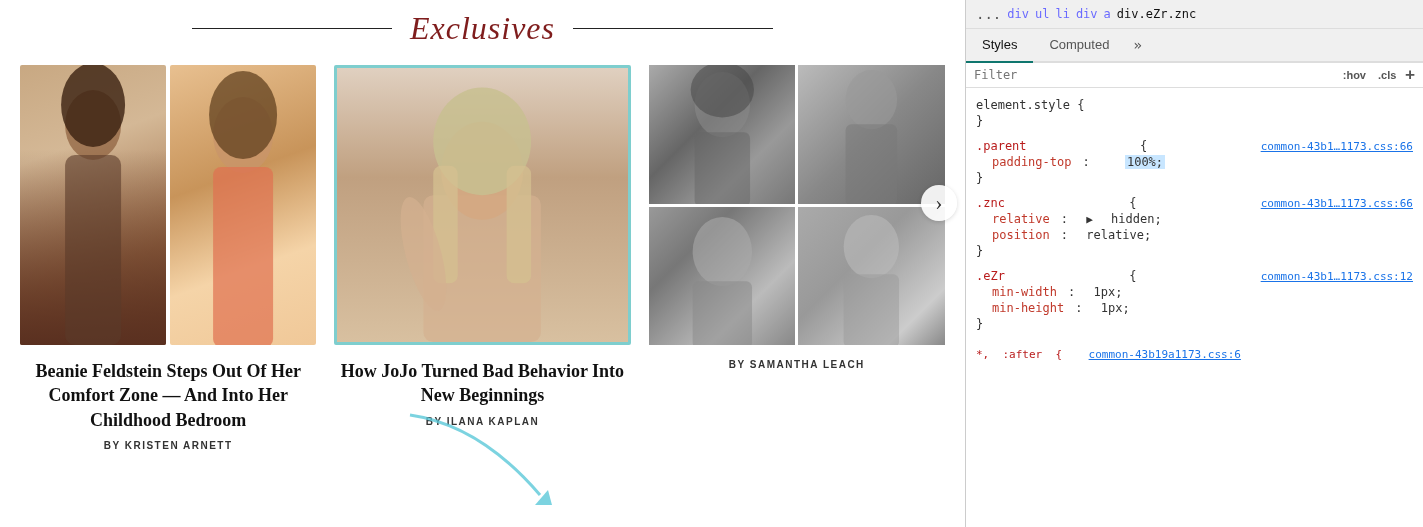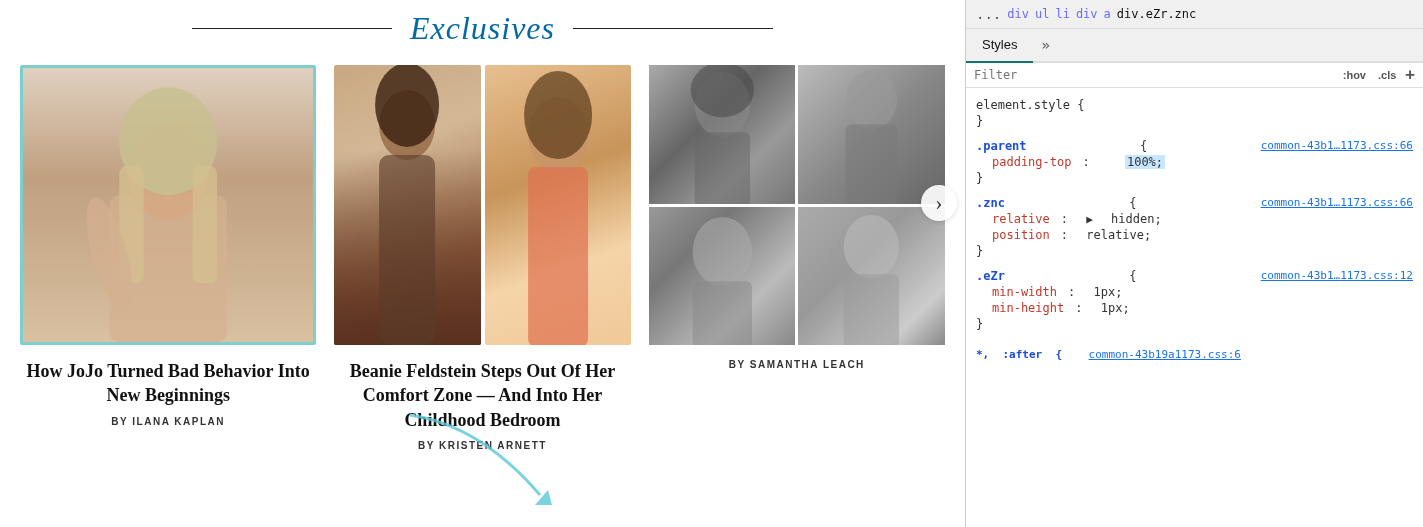--- a/index.html
+++ b/index.html
@@ -31,21 +31,21 @@
       flex: 1;
       height: 1px;
       background: #222;
       max-width: 200px;
     }
     .section-title {
       font-size: 32px;
       font-style: italic;
       font-weight: 400;
       letter-spacing: 1px;
-      color: #0369a1;
+      color: #7f1d1d;
     }
 
     .cards-row {
       display: flex;
       gap: 18px;
       align-items: flex-start;
       position: relative;
     }
 
     .card {
@@ -281,27 +281,27 @@
       padding: 6px 0;
       background: #fff;
     }
 
     .css-block {
       padding: 4px 10px;
       margin-bottom: 2px;
     }
     .css-selector-row {
       display: flex;
-      align-items: flex-start;
+      align-items: center;
       justify-content: space-between;
       margin-bottom: 1px;
     }
     .css-selector {
-      color: #1d4ed8;
-      font-weight: 700;
+      color: #b91c1c;
+      font-weight: 400;
     }
     .css-file-link {
       color: #1a73e8;
       font-size: 11px;
       text-decoration: underline;
       cursor: pointer;
     }
     .css-prop-row {
       padding: 1px 0 1px 16px;
       display: flex;
@@ -344,42 +344,20 @@
 <body>
 
 <div class="editorial">
   <div class="section-title-row">
     <div class="line"></div>
     <h2 class="section-title">Exclusives</h2>
     <div class="line"></div>
   </div>
 
   <div class="cards-row">
-
-    <div class="card">
-      <div class="card-images">
-        <div class="card2-photo">
-          <svg viewBox="0 0 220 280" width="100%" height="100%" preserveAspectRatio="xMidYMax meet" style="position:absolute;bottom:0;left:0;">
-
-            <rect x="50" y="130" width="120" height="150" rx="10" fill="#d4b090" opacity="0.7"></rect>
-
-            <ellipse cx="110" cy="105" rx="42" ry="50" fill="#d4a882" opacity="0.9"></ellipse>
-
-            <ellipse cx="110" cy="75" rx="50" ry="55" fill="#c8c090" opacity="0.85"></ellipse>
-            <rect x="60" y="100" width="25" height="120" rx="8" fill="#d4c090" opacity="0.75"></rect>
-            <rect x="135" y="100" width="25" height="120" rx="8" fill="#d4c090" opacity="0.75"></rect>
-
-            <ellipse cx="50" cy="190" rx="18" ry="60" fill="#d4b090" opacity="0.7" transform="rotate(-15 50 190)"></ellipse>
-          </svg>
-
-        </div>
-      </div>
-      <h3 class="card-title">How JoJo Turned Bad Behavior Into New Beginnings</h3>
-      <p class="card-byline">BY ILANA KAPLAN</p>
-    </div>
 
     <div class="card">
       <div class="card-images">
         <div class="card1-photos">
           <div class="card1-photo photo-beanie-left">
 
             <svg viewBox="0 0 100 280" width="100%" height="100%" preserveAspectRatio="xMidYMax meet" style="position:absolute;bottom:0;left:0;">
               <ellipse cx="50" cy="60" rx="28" ry="35" fill="#8B5E3C" opacity="0.7"></ellipse>
               <rect x="22" y="90" width="56" height="190" rx="10" fill="#5a3a2a" opacity="0.6"></rect>
 
@@ -390,20 +368,42 @@
             <svg viewBox="0 0 100 280" width="100%" height="100%" preserveAspectRatio="xMidYMax meet" style="position:absolute;bottom:0;left:0;">
               <ellipse cx="50" cy="70" rx="30" ry="38" fill="#c8956a" opacity="0.8"></ellipse>
               <rect x="20" y="102" width="60" height="180" rx="8" fill="#e07050" opacity="0.7"></rect>
               <ellipse cx="50" cy="50" rx="34" ry="44" fill="#5a3a1a" opacity="0.7"></ellipse>
             </svg>
           </div>
         </div>
       </div>
       <h3 class="card-title">Beanie Feldstein Steps Out Of Her Comfort Zone — And Into Her Childhood Bedroom</h3>
       <p class="card-byline">BY KRISTEN ARNETT</p>
+    </div>
+
+    <div class="card">
+      <div class="card-images">
+        <div class="card2-photo">
+          <svg viewBox="0 0 220 280" width="100%" height="100%" preserveAspectRatio="xMidYMax meet" style="position:absolute;bottom:0;left:0;">
+
+            <rect x="50" y="130" width="120" height="150" rx="10" fill="#d4b090" opacity="0.7"></rect>
+
+            <ellipse cx="110" cy="105" rx="42" ry="50" fill="#d4a882" opacity="0.9"></ellipse>
+
+            <ellipse cx="110" cy="75" rx="50" ry="55" fill="#c8c090" opacity="0.85"></ellipse>
+            <rect x="60" y="100" width="25" height="120" rx="8" fill="#d4c090" opacity="0.75"></rect>
+            <rect x="135" y="100" width="25" height="120" rx="8" fill="#d4c090" opacity="0.75"></rect>
+
+            <ellipse cx="50" cy="190" rx="18" ry="60" fill="#d4b090" opacity="0.7" transform="rotate(-15 50 190)"></ellipse>
+          </svg>
+
+        </div>
+      </div>
+      <h3 class="card-title">How JoJo Turned Bad Behavior Into New Beginnings</h3>
+      <p class="card-byline">BY ILANA KAPLAN</p>
     </div>
 
     <div class="card">
       <div class="card-images">
         <div class="card3-photos">
           <div class="card3-photo bw1">
             <svg viewBox="0 0 100 140" width="100%" height="100%">
               <ellipse cx="50" cy="40" rx="28" ry="33" fill="#888" opacity="0.6"></ellipse>
               <rect x="22" y="68" width="56" height="75" rx="6" fill="#666" opacity="0.5"></rect>
               <ellipse cx="50" cy="25" rx="32" ry="28" fill="#444" opacity="0.5"></ellipse>
@@ -448,20 +448,21 @@
     <span class="breadcrumb-item">div</span>
     <span class="breadcrumb-item">ul</span>
     <span class="breadcrumb-item">li</span>
     <span class="breadcrumb-item">div</span>
     <span class="breadcrumb-item">a</span>
     <span class="breadcrumb-item selected">div.eZr.znc</span>
   </div>
 
   <div class="devtools-tabs">
     <div class="devtools-tab active">Styles</div>
+    <div class="devtools-tab">Computed</div>
     <div class="devtools-tab-more">»</div>
   </div>
 
   <div class="devtools-filter-row">
     <input class="filter-input" type="text" placeholder="Filter" style="">
     <div class="filter-pseudo-buttons">
       <span class="filter-pseudo-btn">:hov</span>
       <span class="filter-pseudo-btn">.cls</span>
       <span class="filter-plus-btn">+</span>
     </div>

